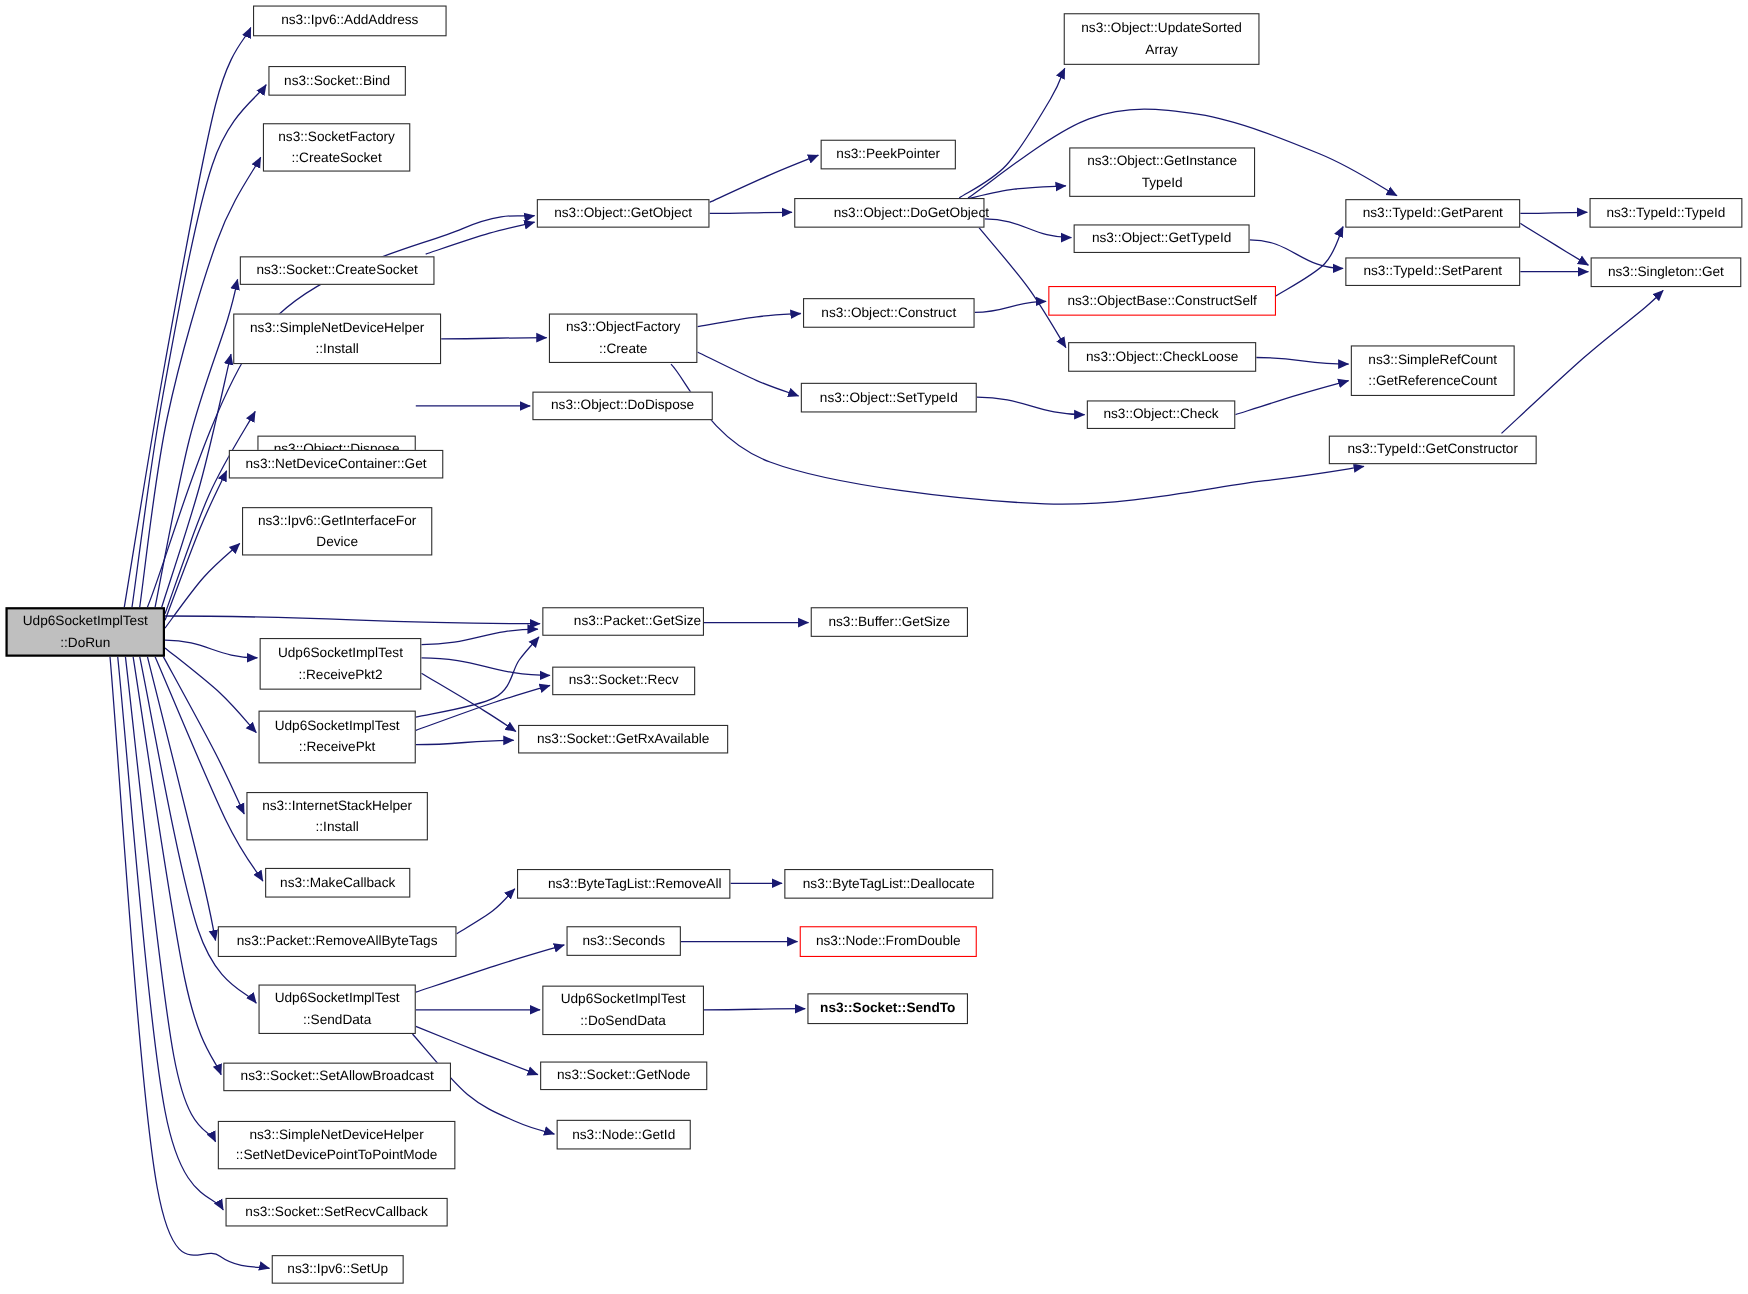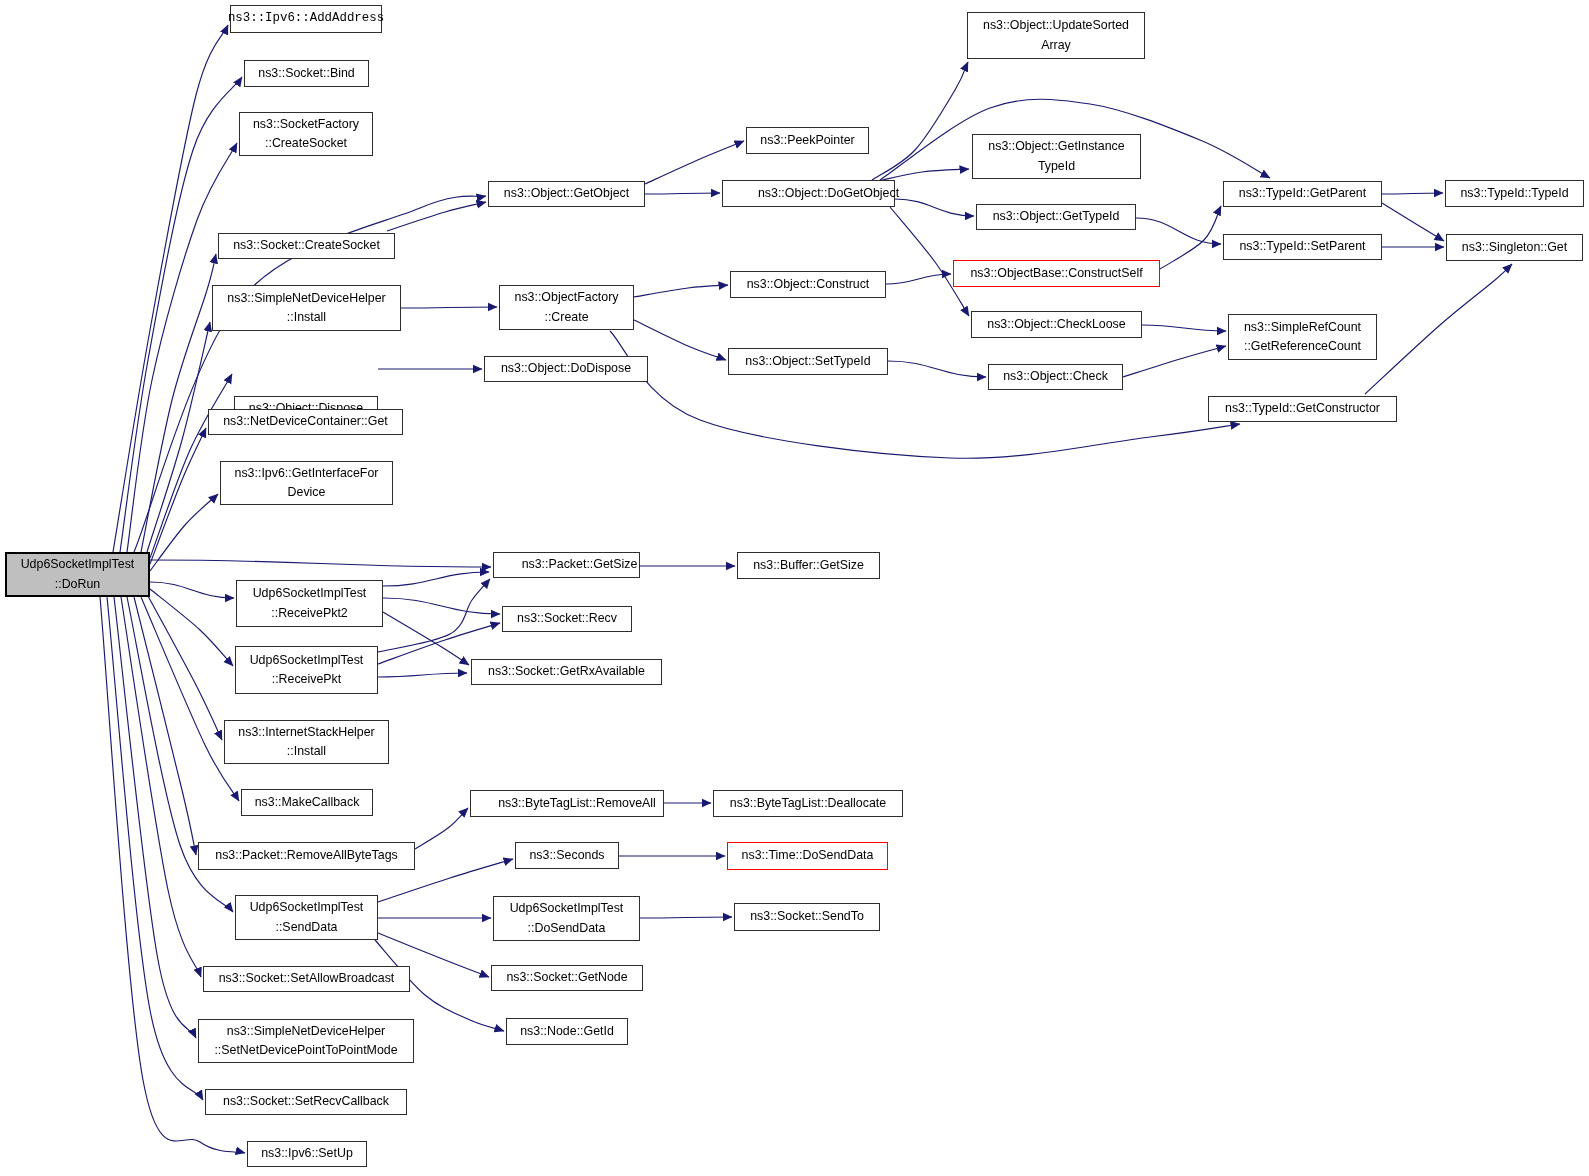--- a/index.html
+++ b/index.html
@@ -111,21 +111,21 @@
         <path d="M1123,377 C1132.5,374.0 1162.8,364.2 1180,359 C1197.2,353.8 1218.3,348.2 1226,346" class="edge" marker-end="url(#arrow)"></path>
         <path d="M1382,194 C1409.45,194 1415.55,193 1443,193" class="edge" marker-end="url(#arrow)"></path>
         <path d="M1382,203 C1387.7,206.5 1405.7,217.7 1416,224 C1426.3,230.3 1439.3,238.2 1444,241" class="edge" marker-end="url(#arrow)"></path>
         <path d="M1382,247 C1409.9,247 1416.1,247 1444,247" class="edge" marker-end="url(#arrow)"></path>
         <path d="M1365,394 C1377.5,382.5 1418.3,344.0 1440,325 C1461.7,306.0 1483.0,290.2 1495,280 C1507.0,269.8 1509.2,266.7 1512,264" class="edge" marker-end="url(#arrow)"></path>
       </g>
   </svg>
   <div id="node-layer">
       <div class="node focus" style="left: 5px; top: 552px; width: 145px; height: 45px;">Udp6SocketImplTest
 ::DoRun</div>
-      <div class="node" style="left: 230px; top: 5px; width: 152px; height: 28px; font-family: Liberation Mono, monospace;">ns3::Ipv6::AddAddress</div>
+      <div class="node" style="left: 230px; top: 5px; width: 176px; height: 28px;">ns3::Ipv6::AddAddress</div>
       <div class="node" style="left: 244px; top: 60px; width: 125px; height: 27px;">ns3::Socket::Bind</div>
       <div class="node" style="left: 239px; top: 112px; width: 134px; height: 44px;">ns3::SocketFactory
 ::CreateSocket</div>
       <div class="node" style="left: 218px; top: 233px; width: 177px; height: 26px;">ns3::Socket::CreateSocket</div>
       <div class="node" style="left: 212px; top: 285px; width: 189px; height: 46px;">ns3::SimpleNetDeviceHelper
 ::Install</div>
       <div class="node" style="left: 234px; top: 356px; width: 144px; height: 26px; margin-top: 40px;">ns3::Object::Dispose</div>
       <div class="node" style="left: 208px; top: 409px; width: 195px; height: 26px;">ns3::NetDeviceContainer::Get</div>
       <div class="node" style="left: 220px; top: 461px; width: 173px; height: 44px;">ns3::Ipv6::GetInterfaceFor
 Device</div>
@@ -156,22 +156,22 @@
       <div class="node" style="left: 493px; top: 896px; width: 147px; height: 45px;">Udp6SocketImplTest
 ::DoSendData</div>
       <div class="node" style="left: 491px; top: 965px; width: 152px; height: 26px;">ns3::Socket::GetNode</div>
       <div class="node" style="left: 506px; top: 1018px; width: 122px; height: 27px;">ns3::Node::GetId</div>
       <div class="node" style="left: 746px; top: 127px; width: 123px; height: 27px;">ns3::PeekPointer</div>
       <div class="node" style="left: 722px; top: 180px; width: 173px; height: 27px; padding-left: 40px;">ns3::Object::DoGetObject</div>
       <div class="node" style="left: 730px; top: 271px; width: 156px; height: 27px;">ns3::Object::Construct</div>
       <div class="node" style="left: 728px; top: 348px; width: 160px; height: 27px;">ns3::Object::SetTypeId</div>
       <div class="node" style="left: 737px; top: 552px; width: 143px; height: 27px;">ns3::Buffer::GetSize</div>
       <div class="node" style="left: 713px; top: 790px; width: 190px; height: 27px;">ns3::ByteTagList::Deallocate</div>
-      <div class="node truncated" style="left: 727px; top: 842px; width: 161px; height: 28px;">ns3::Time::DoSendData</div>
-      <div class="node" style="left: 734px; top: 903px; width: 146px; height: 28px;">ns3::Socket::SendTo</div>
+      <div class="node truncated" style="left: 727px; top: 842px; width: 161px; height: 28px;">ns3::Node::FromDouble</div>
+      <div class="node" style="left: 734px; top: 903px; width: 146px; height: 28px; font-weight: bold;">ns3::Socket::SendTo</div>
       <div class="node" style="left: 967px; top: 12px; width: 178px; height: 47px;">ns3::Object::UpdateSorted
 Array</div>
       <div class="node" style="left: 972px; top: 134px; width: 169px; height: 45px;">ns3::Object::GetInstance
 TypeId</div>
       <div class="node" style="left: 976px; top: 204px; width: 160px; height: 26px;">ns3::Object::GetTypeId</div>
       <div class="node truncated" style="left: 953px; top: 260px; width: 207px; height: 27px;">ns3::ObjectBase::ConstructSelf</div>
       <div class="node" style="left: 971px; top: 311px; width: 171px; height: 27px;">ns3::Object::CheckLoose</div>
       <div class="node" style="left: 988px; top: 364px; width: 135px; height: 26px;">ns3::Object::Check</div>
       <div class="node" style="left: 1208px; top: 396px; width: 189px; height: 26px;">ns3::TypeId::GetConstructor</div>
       <div class="node" style="left: 1228px; top: 314px; width: 149px; height: 46px;">ns3::SimpleRefCount

